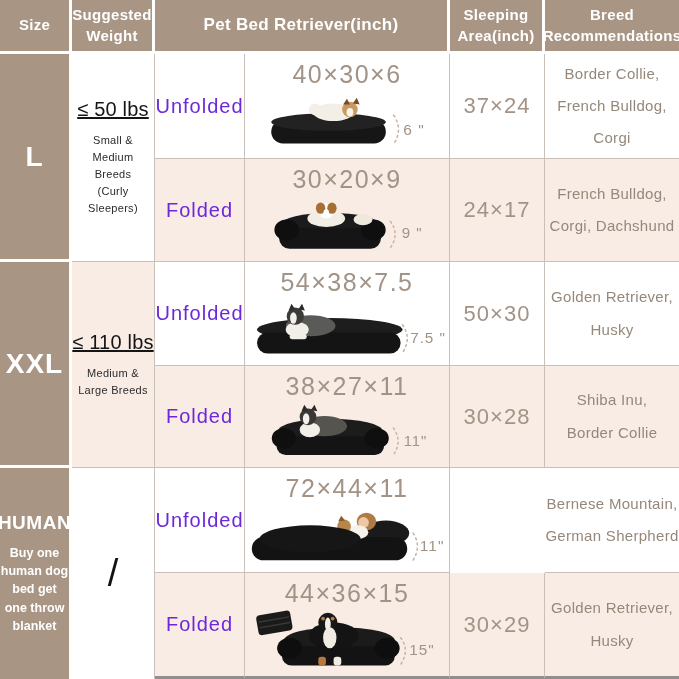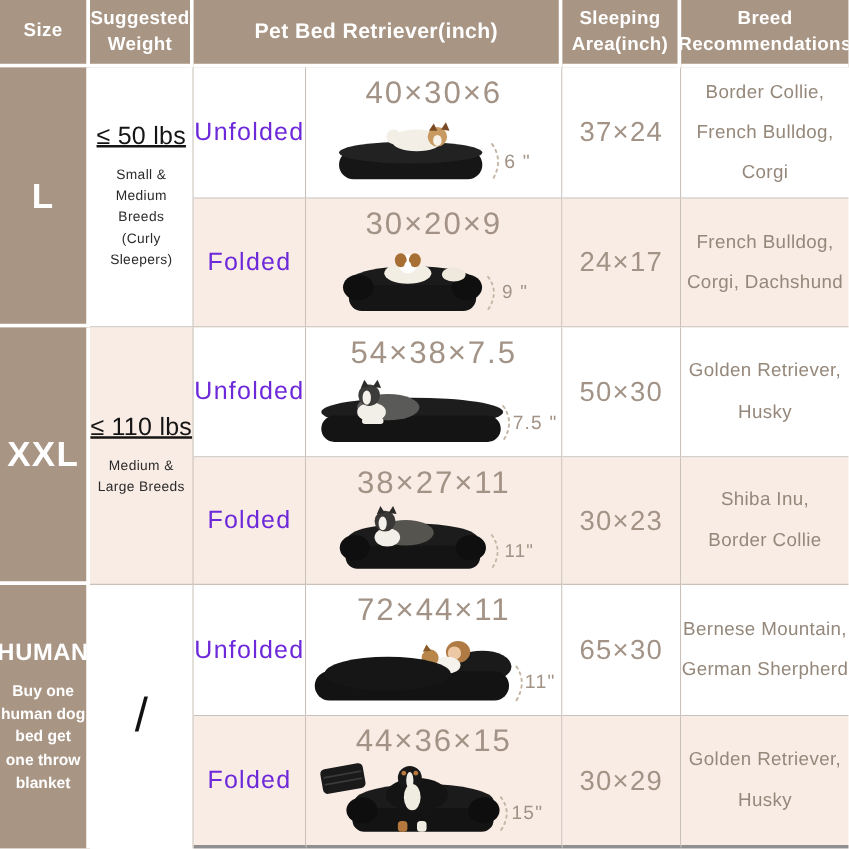--- a/index.html
+++ b/index.html
@@ -189,21 +189,21 @@
       <ellipse cx="60" cy="30" rx="11" ry="8" fill="#f2efe8"></ellipse>
       <circle cx="58" cy="16" r="9" fill="#393836"></circle>
       <ellipse cx="56" cy="18" rx="3.5" ry="6" fill="#f4f1ea"></ellipse>
       <path d="M51,10 l3,-7 4,6 z" fill="#2a2a28"></path>
       <path d="M61,9 l4,-6 3,7 z" fill="#2a2a28"></path>
       <path class="arc" d="M150,28 Q160,42 150,57"></path>
       <text x="161" y="47">11"</text>
     </svg>
   </div>
   <div class="cell bcell pink c5 r5">
-    <span class="sleep-label">30×23</span>
+    <span class="sleep-label">30×28</span>
   </div>
   <div class="cell bcell pink noright c6 r5">
     <div class="breed-line">Shiba Inu,</div>
     <div class="breed-line">Border Collie</div>
   </div>
 
   <div class="cell taupe sizecell last c1 rg3">
     <div class="size-human">HUMAN</div>
     <div class="size-sub">Buy one</div>
     <div class="size-sub">human dog</div>
@@ -225,23 +225,20 @@
       <rect x="2" y="34" width="160" height="24" rx="12" fill="#131313"></rect>
       <ellipse cx="120" cy="18" rx="10" ry="9" fill="#b07a45"></ellipse>
       <circle cx="117" cy="19" r="5.5" fill="#ecc9a4"></circle>
       <ellipse cx="111" cy="29" rx="11" ry="7" fill="#f5f2ec"></ellipse>
       <circle cx="97" cy="23" r="7" fill="#b8854a"></circle>
       <path d="M91,18 l3,-6 4,5 z" fill="#8a5a28"></path>
       <ellipse cx="62" cy="36" rx="52" ry="14" fill="#161616"></ellipse>
       <path class="arc" d="M168,30 Q177,43 168,58"></path>
       <text x="175" y="48">11"</text>
     </svg>
-  </div>
-  <div class="cell bcell c5 r6">
-    <span class="sleep-label">65×30</span>
   </div>
   <div class="cell bcell noright c6 r6">
     <div class="breed-line">Bernese  Mountain,</div>
     <div class="breed-line">German Sherpherd</div>
   </div>
 
   <div class="cell bcell pink darkbottom c3 r7">
     <span class="fold-label">Folded</span>
   </div>
   <div class="cell bcell pink darkbottom img-cell c4 r7">

